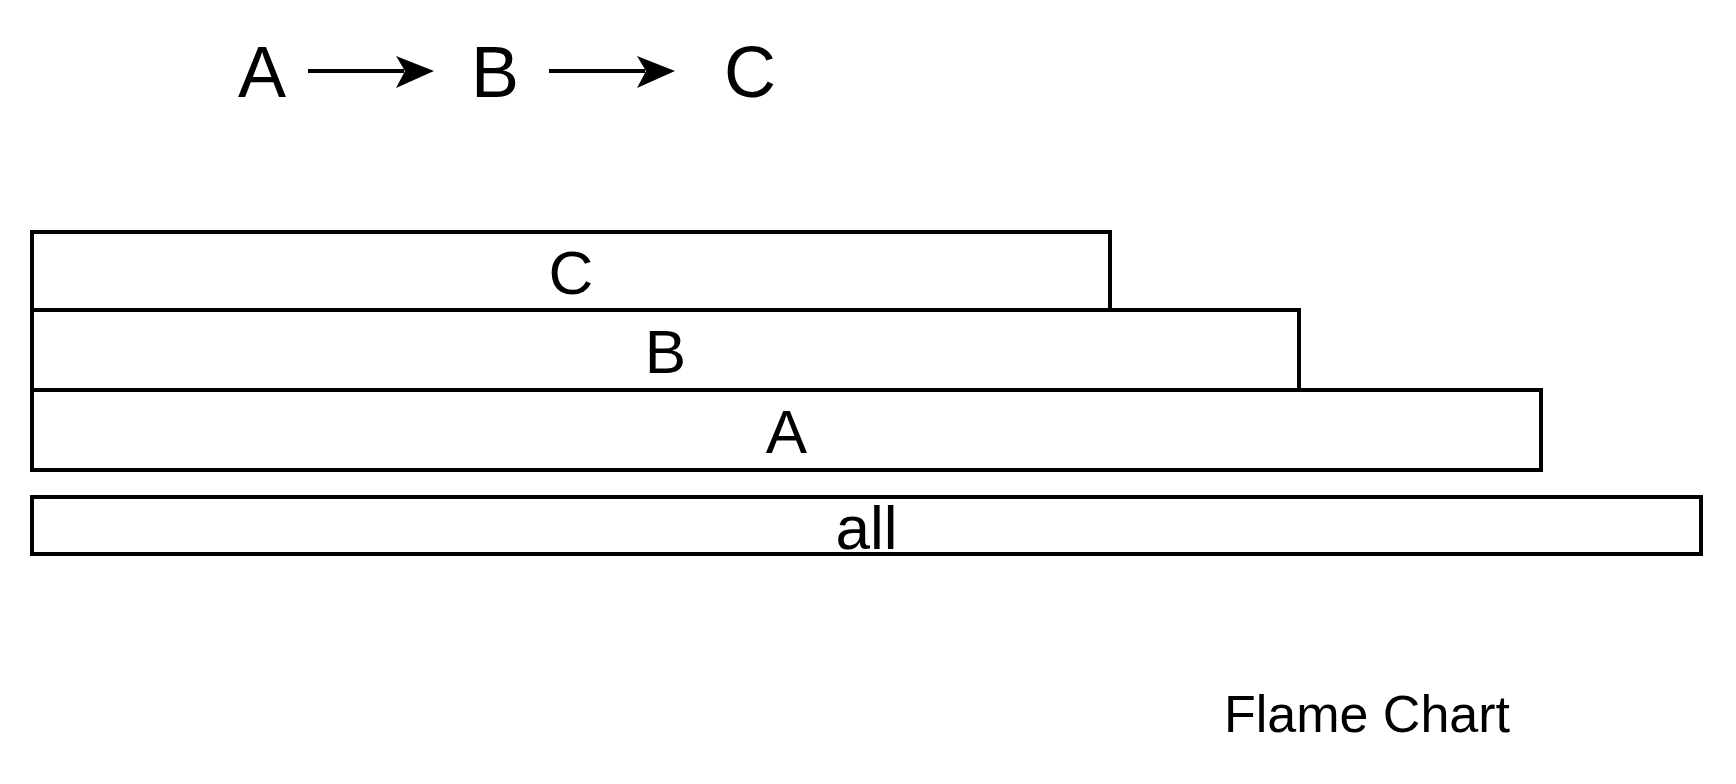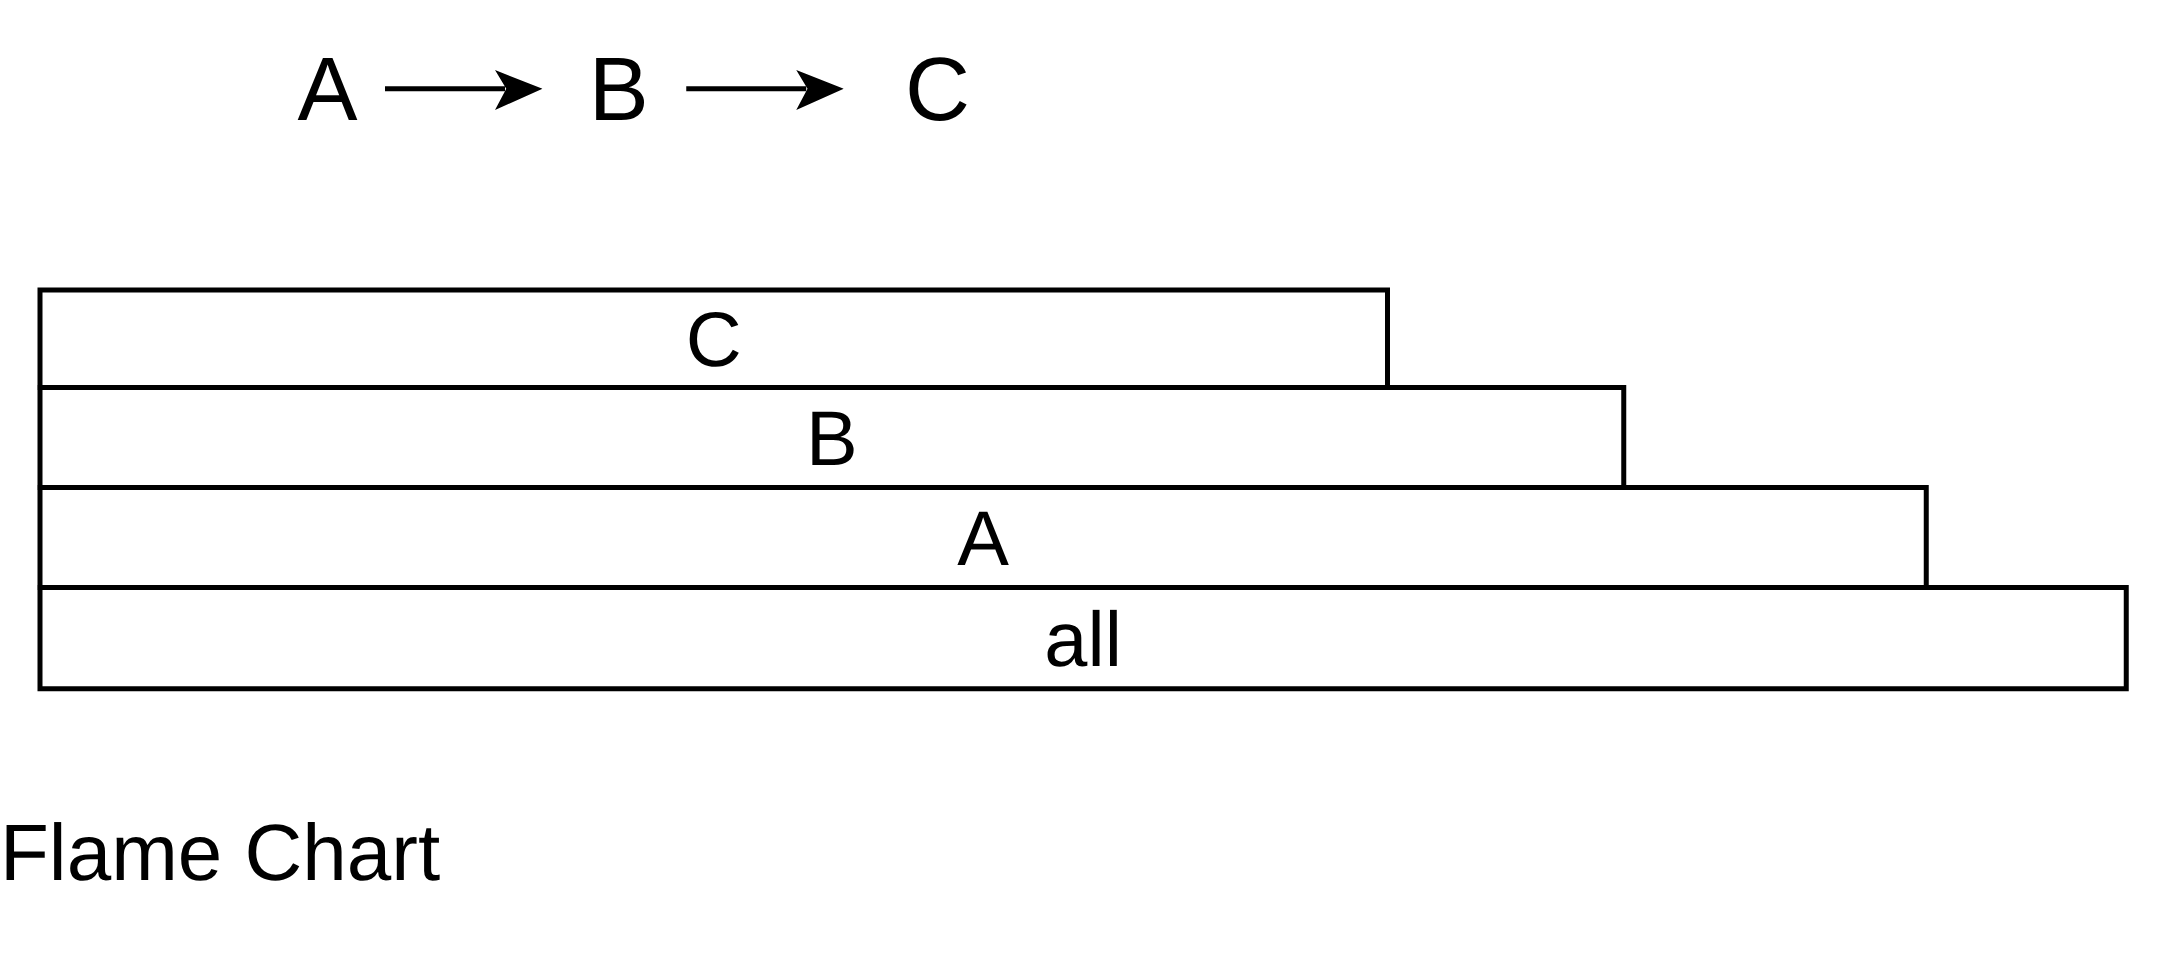--- a/index.html
+++ b/index.html
@@ -43,35 +43,35 @@
     box-sizing: border-box;
     background: #ffffff;
     border: 4px solid #000000;
     display: flex;
     align-items: center;
     justify-content: center;
   }
   .frame-c   { top: 230px; height: 82px; }
   .frame-b   { top: 308px; height: 84px; }
   .frame-a   { top: 388px; height: 84px; }
-  .frame-all { top: 468px; height: 85px; align-items: center; }
+  .frame-all { top: 495px; height: 61px; align-items: center; }
   .frame-label {
     font-size: 62px;
     line-height: 62px;
     padding-top: 4px;
     white-space: nowrap;
   }
   
   .chart-title {
     position: absolute;
     left: 0;
-    top: 644px;
+    top: 676px;
     width: 1510px;
-    text-align: left;
-    font-size: 64px;
+    text-align: right;
+    font-size: 52px;
     line-height: 76px;
     white-space: nowrap;
   }
 </style>
 </head>
 <body>
 
 <div>
   <div class="cc-letter cc-a">A</div>
 

